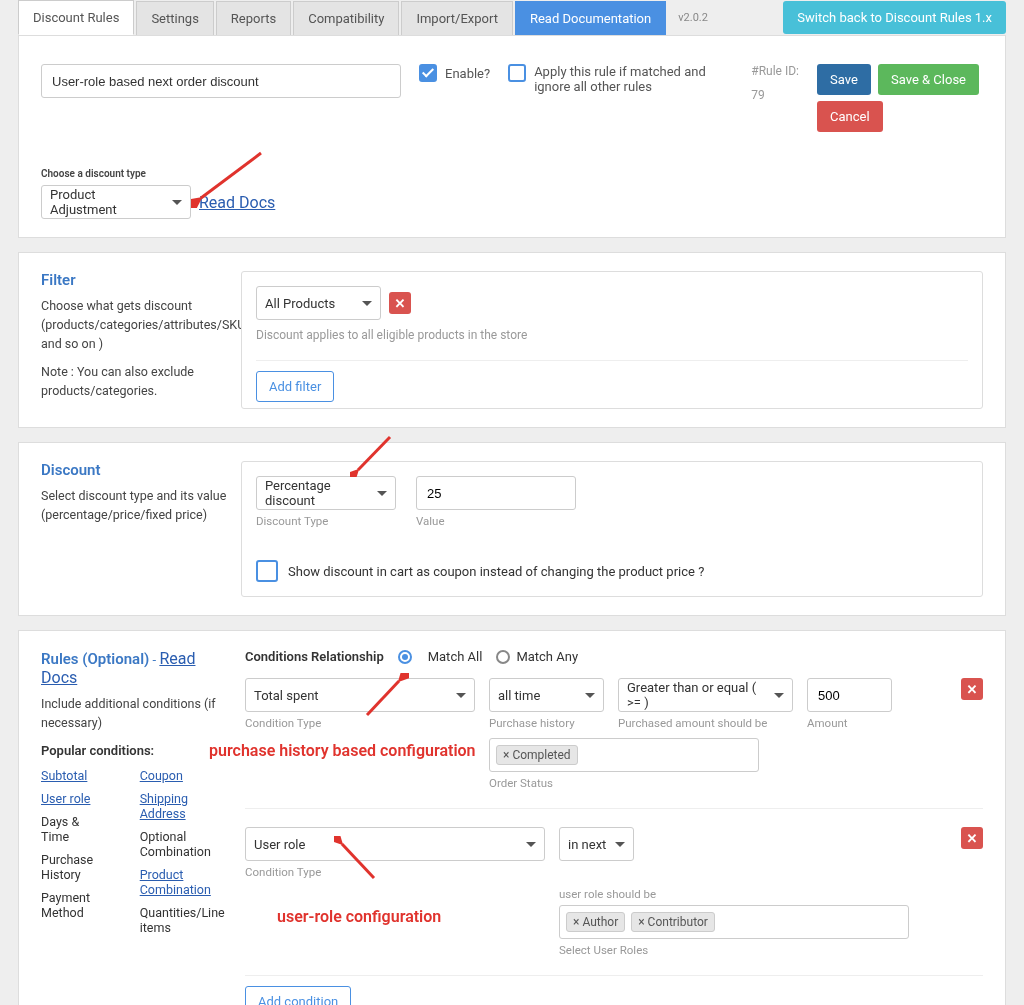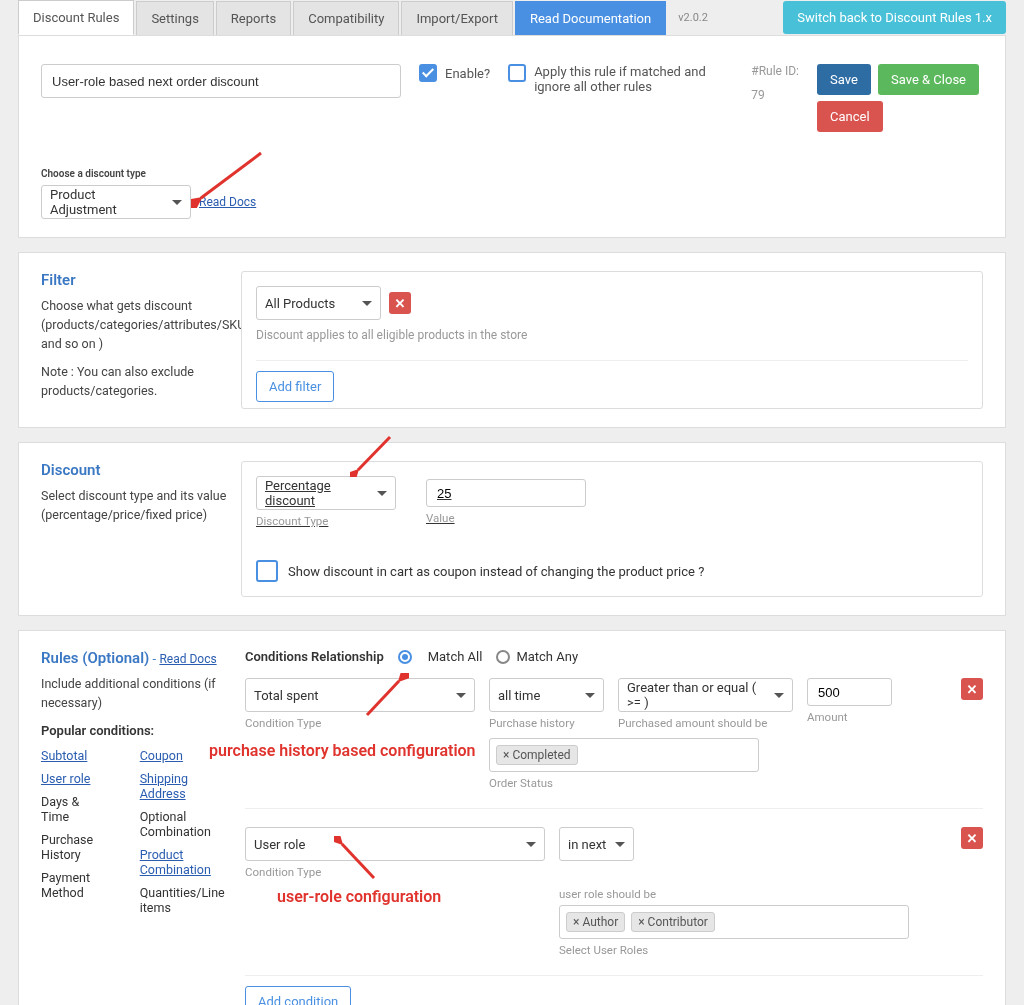--- a/index.html
+++ b/index.html
@@ -71,21 +71,21 @@
   .field-label { font-size: 10px; color: #444; margin-bottom: 6px; font-weight: 600; }
   select.form-select, .fake-select {
     height: 34px; border: 1px solid #ccc; border-radius: 3px; background: #fff;
     padding: 0 8px; font-size: 13px; color: #333;
   }
   .fake-select { display: inline-flex; align-items: center; justify-content: space-between; }
   .fake-select .caret {
     width: 0; height: 0; border-left: 5px solid transparent; border-right: 5px solid transparent;
     border-top: 5px solid #555; margin-left: 8px;
   }
-  .read-docs-link { color: #2a5db0; font-size: 12px; text-decoration: underline; margin-left: 8px; cursor: pointer; }
+  .read-docs-link { color: #2a5db0; font-size: 16px; text-decoration: underline; margin-left: 8px; cursor: pointer; }
 
   .two-col { display: flex; gap: 0; }
   .side-label { width: 200px; padding-right: 14px; }
   .side-title { color: #3b78c4; font-size: 15px; font-weight: 600; margin-bottom: 8px; }
   .side-desc { font-size: 12.5px; color: #444; line-height: 1.5; margin-bottom: 10px; }
   .side-note { font-size: 12.5px; color: #444; line-height: 1.5; }
   .side-pane {
     flex: 1; border: 1px solid #ddd; border-radius: 3px; padding: 14px 14px; background: #fff;
   }
   .filter-row { display: flex; align-items: center; gap: 8px; margin-bottom: 8px; }
@@ -93,21 +93,21 @@
     width: 22px; height: 22px; background: #d9534f; color: #fff; border-radius: 3px;
     display: flex; align-items: center; justify-content: center; font-weight: bold; font-size: 13px; cursor: pointer;
   }
   .hint { color: #999; font-size: 12px; }
   hr.sep { border: none; border-top: 1px solid #eee; margin: 18px 0; }
   .link-btn {
     border: 1px solid #4a90e2; color: #4a90e2; padding: 7px 12px; border-radius: 3px; font-size: 13px;
     background: #fff; cursor: pointer;
   }
   .val-input {
-    height: 28px; border: 1px solid #ccc; border-radius: 3px; padding: 0 10px; font-size: 13px; width: 160px;
+    height: 34px; border: 1px solid #ccc; border-radius: 3px; padding: 0 10px; font-size: 13px; width: 160px;
   }
   .sublabel { color: #999; font-size: 11.5px; margin-top: 4px; }
   .chk-line { display: flex; align-items: center; gap: 10px; margin-top: 32px; }
 
   .rel-row { display: flex; align-items: center; gap: 14px; font-size: 13px; margin-bottom: 14px; }
   .rel-row b { font-weight: 600; }
   .radio { width: 14px; height: 14px; border: 2px solid #4a90e2; border-radius: 50%; position: relative; }
   .radio.on::after { content: ""; position: absolute; inset: 2px; background: #4a90e2; border-radius: 50%; }
   .radio.off { border-color: #888; }
   .cond-grid { display: flex; gap: 14px; align-items: flex-start; flex-wrap: nowrap; }
@@ -206,21 +206,21 @@
   </div>
 </div>
 
 <div class="card">
   <div class="two-col">
     <div class="side-label">
       <div class="side-title">Discount</div>
       <div class="side-desc">Select discount type and its value (percentage/price/fixed price)</div>
     </div>
     <div class="side-pane" style="position:relative;">
-      <div style="display:flex; gap:30px; align-items:center;text-decoration:underline;">
+      <div style="display:flex; gap:20px; align-items:flex-start;">
         <div class="col">
           <div class="fake-select" style="width:140px;">
             <span>Percentage discount</span>
             <span class="caret"></span>
           </div>
           <div class="sublabel">Discount Type</div>
         </div>
         <div class="col">
           <input class="val-input" value="25" style="">
           <div class="sublabel">Value</div>
@@ -369,14 +369,14 @@
   <div class="red-note" style="left:190px; top:110px; line-height:1.2;">purchase history based configuration</div>
 
   <svg class="arrow-svg" style="left:315px; top:205px;" width="50" height="50">
     <defs>
         <marker id="ah4" viewBox="0 0 10 10" refX="1" refY="5" markerWidth="6" markerHeight="6" orient="auto">
           <path d="M10 0 L0 5 L10 10 z" fill="#e0332d"></path>
         </marker>
       </defs>
     <line x1="40" y1="42" x2="8" y2="8" stroke="#e0332d" stroke-width="3" marker-end="url(#ah4)"></line>
   </svg>
-  <div class="red-note" style="left:258px; top:256px;">user-role configuration</div>
+  <div class="red-note" style="left:258px; top:276px;">user-role configuration</div>
 </div>
 
 </body></html>

